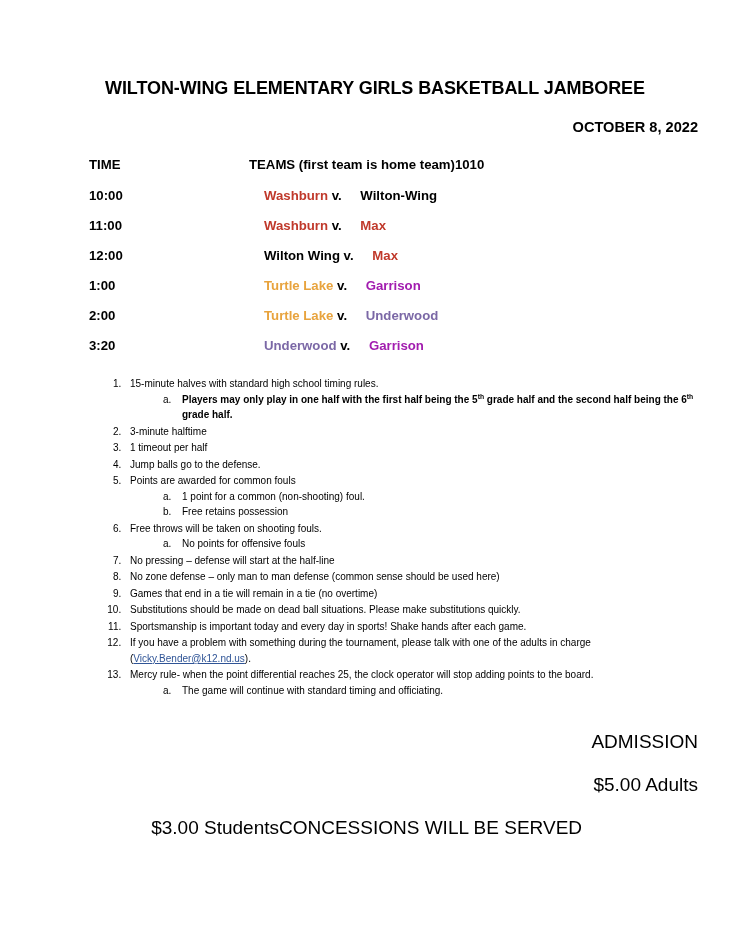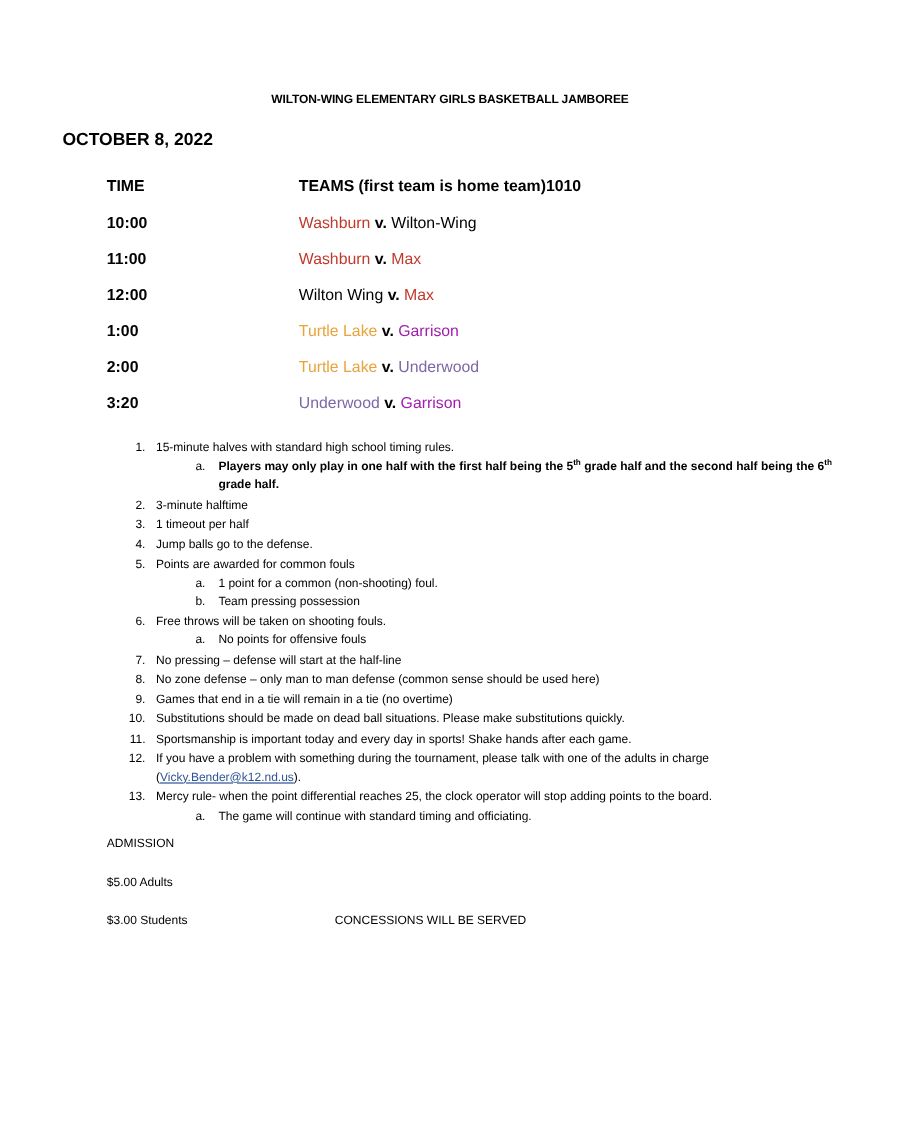--- a/index.html
+++ b/index.html
@@ -17,26 +17,26 @@
     overflow: hidden;
   }
   .page {
     padding: 60px 52px 0 52px;
     box-sizing: border-box;
     width: 750px;
   }
   .title {
     text-align: center;
     font-weight: bold;
-    font-size: 10px;
+    font-size: 18px;
     letter-spacing: -0.1px;
     margin: 18px 0 0 0;
   }
   .subtitle {
-    text-align: left;
+    text-align: right;
     font-weight: bold;
     font-size: 14.6px;
     margin: 20px 0 0 0;
   }
   .sched {
     margin-top: 22px;
     width: 100%;
     border-collapse: collapse;
   }
   .sched td {
@@ -48,21 +48,21 @@
     width: 160px;
     font-weight: bold;
     padding-left: 37px;
   }
   .hdr td {
     padding-bottom: 16px;
   }
   .hdr .time span, .hdr .teams span {
     font-weight: bold;
   }
-  .team { font-weight: normal; }
+  .team { font-weight: bold; margin-left: 15px; }
   .vs { font-weight: bold; color: #000; }
   .c-washburn { color: #c0392b; }
   .c-wiltonwing { color: #000000; }
   .c-max { color: #c0392b; }
   .c-turtlelake { color: #e8a33d; }
   .c-garrison { color: #a21caf; }
   .c-underwood { color: #7b68a6; }
 
   ol.rules {
     margin: 8px 0 0 0;
@@ -82,23 +82,24 @@
   }
   ol.sub > li {
     padding-left: 8px;
   }
   .bold { font-weight: bold; }
   sup { font-size: 0.68em; vertical-align: super; }
   a.email {
     color: #2f5496;
   }
   .admission {
-    margin-top: 10px;
+    margin-top: 33px;
     padding-left: 37px;
-    font-size: 10px;
+    font-size: 19px;
+    text-align: right;
   }
   .admission div {
     margin-bottom: 21px;
   }
   .conc-row {
     display: flex;
   }
   .conc-row .price {
     width: 190px;
   }
@@ -151,21 +152,21 @@
         <li><span class="bold"><span>Players may only play in one half with the first half being the 5</span><sup>th</sup><span> grade half and the second half being the 6</span><sup>th</sup><span> grade half.</span></span></li>
       </ol>
     </li>
     <li><span>3-minute halftime</span></li>
     <li><span>1 timeout per half</span></li>
     <li><span>Jump balls go to the defense.</span></li>
     <li>
       <span>Points are awarded for common fouls</span>
       <ol class="sub">
         <li><span>1 point for a common (non-shooting) foul.</span></li>
-        <li><span>Team pressing possession</span></li>
+        <li><span>Free retains possession</span></li>
       </ol>
     </li>
     <li>
       <span>Free throws will be taken on shooting fouls.</span>
       <ol class="sub">
         <li><span>No points for offensive fouls</span></li>
       </ol>
     </li>
     <li><span>No pressing – defense will start at the half-line</span></li>
     <li><span>No zone defense – only man to man defense (common sense should be used here)</span></li>

